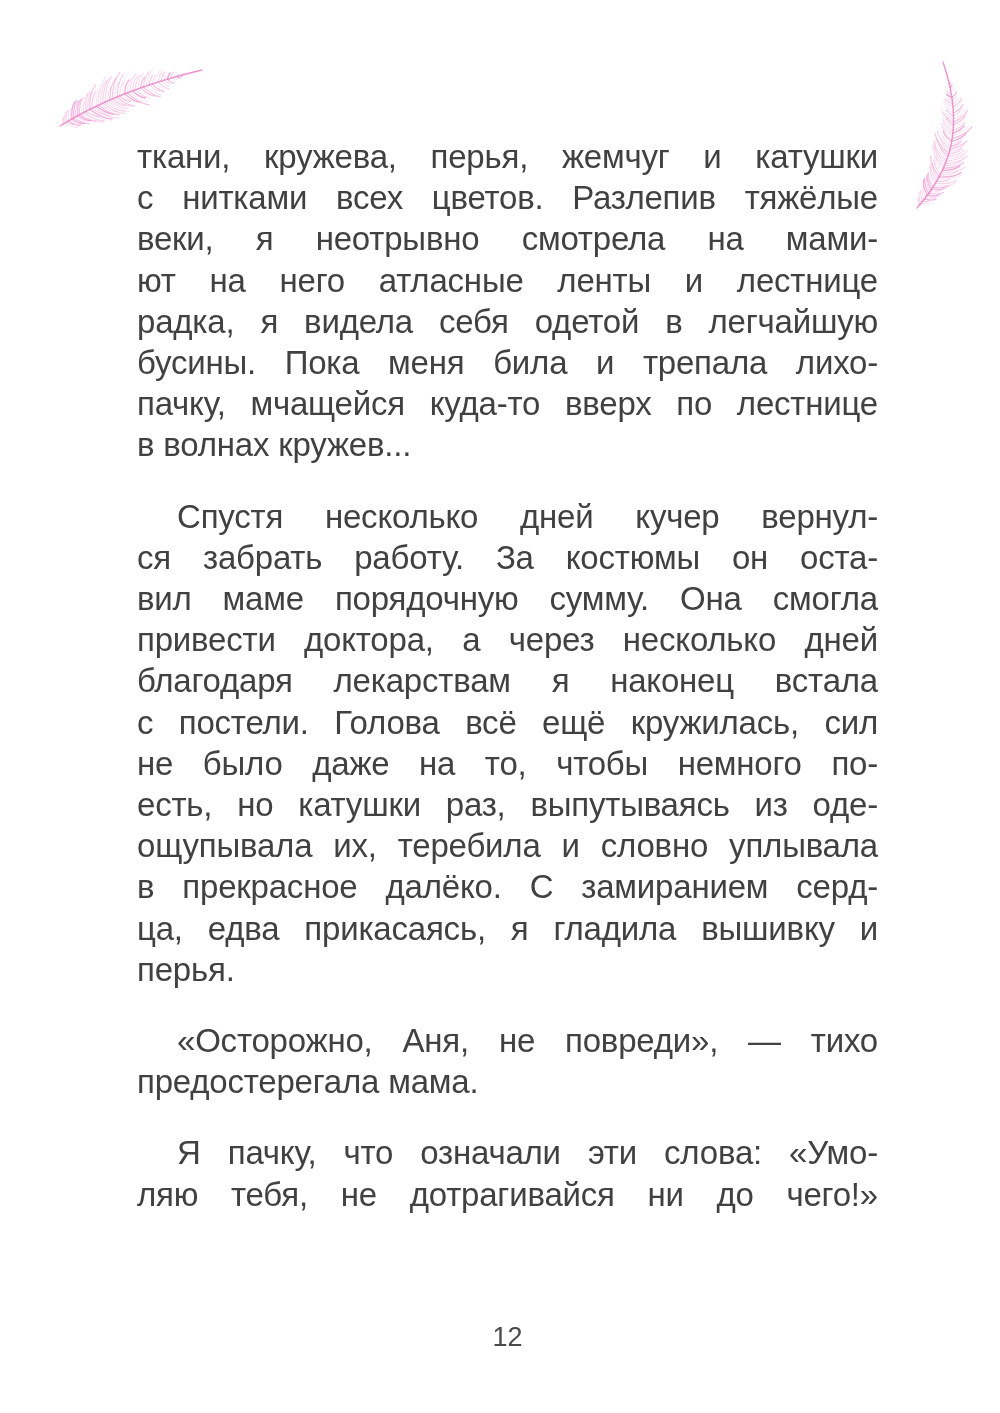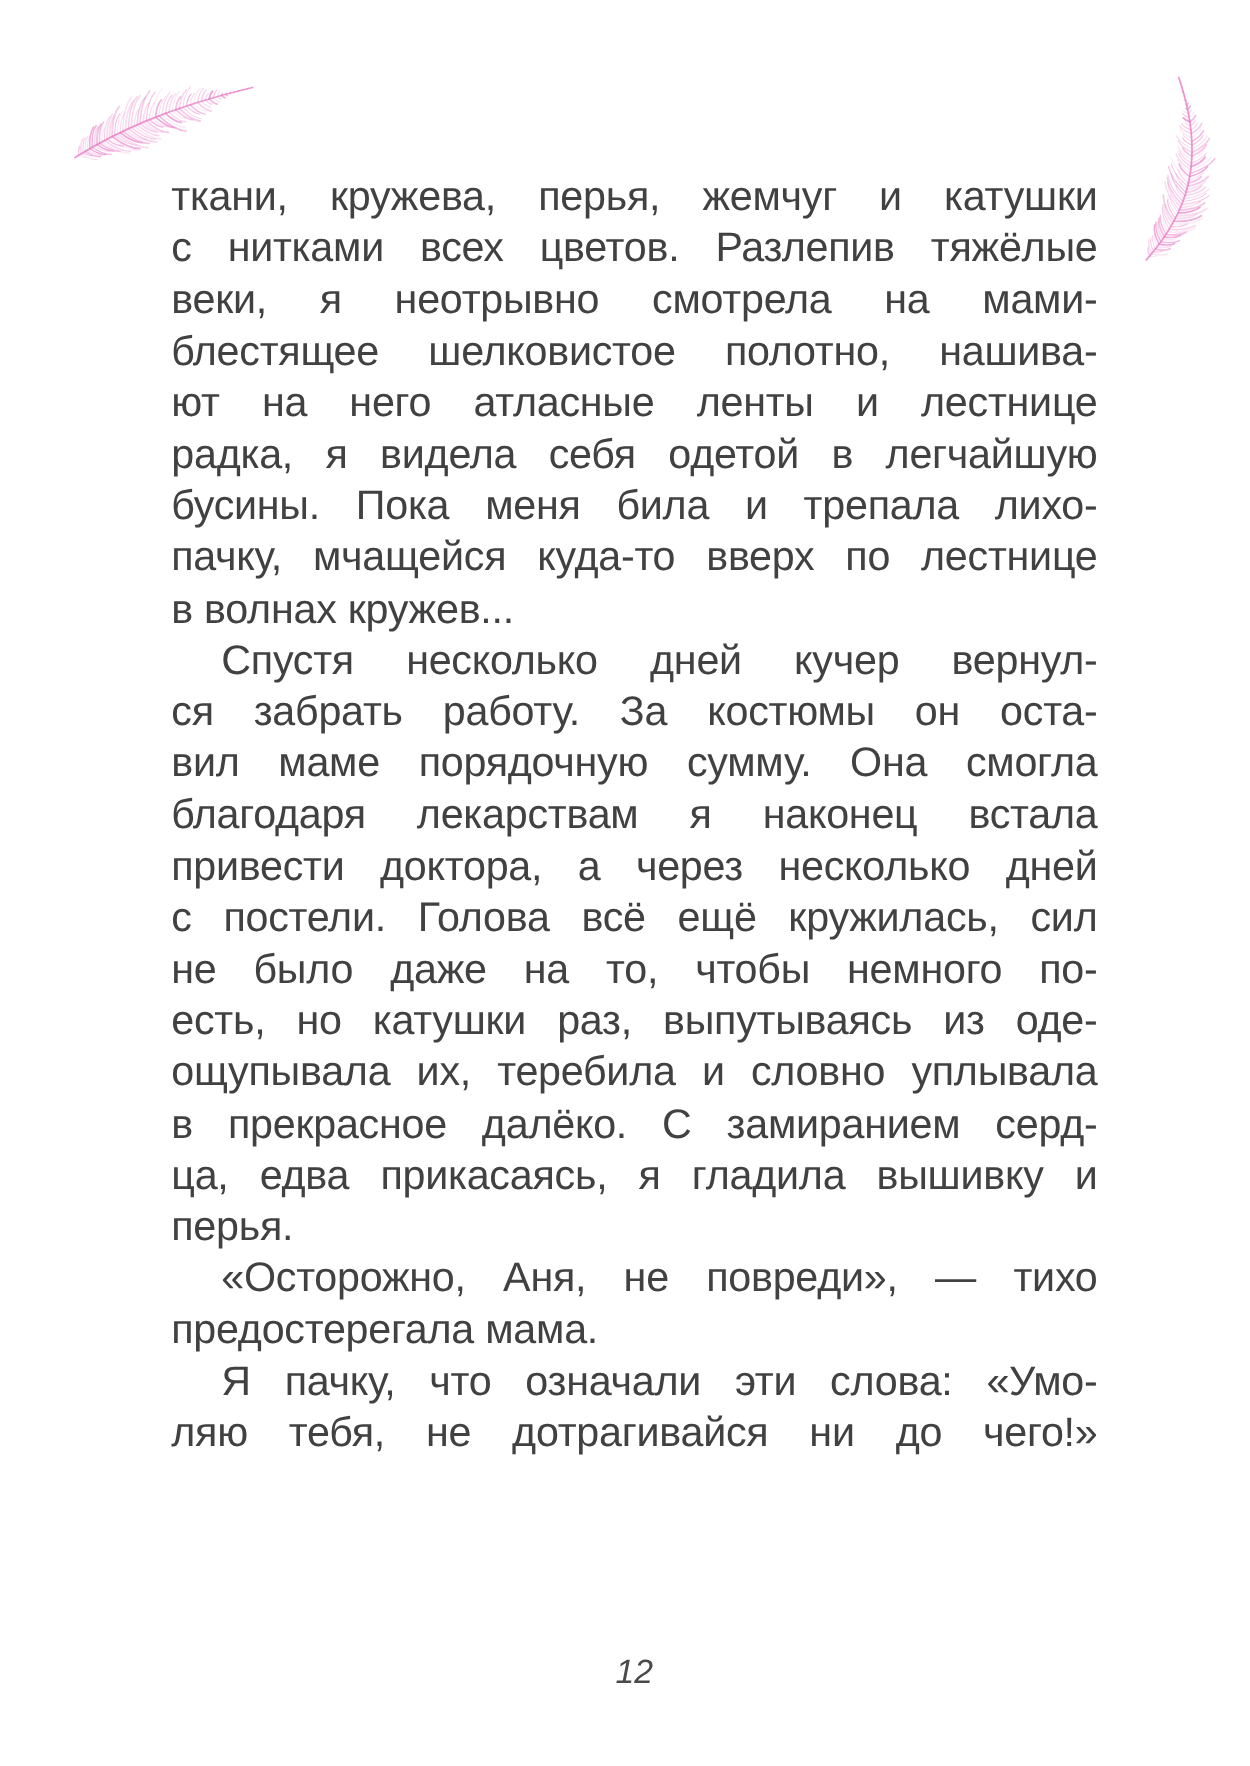--- a/index.html
+++ b/index.html
@@ -11,25 +11,25 @@
   .text-block {
     position: absolute; left: 137px; top: 136px; width: 741px;
     font-size: 33px; line-height: 41.2px; color: #414141;
     letter-spacing: -0.2px;
   }
   .line {
     text-align: justify;
     text-align-last: justify;
     white-space: normal;
   }
-  .line.indent { text-indent: 40px; }
+  .line.indent { text-indent: 40px; margin-top: 30px; }
   .line.end { text-align-last: left; }
   .page-number {
     position: absolute; left: 137px; top: 1322px; width: 741px;
-    text-align: center; font-size: 27px; color: #4a4a4a; font-style: italic;
+    text-align: center; font-size: 27px; color: #4a4a4a;
   }
   .feather { position: absolute; overflow: visible; }
   .feather-left  { left: 56px;  top: 40px; width: 150px; height: 92px; }
   .feather-right { left: 907px; top: 54px; width: 86px;  height: 158px; }
 </style>
 </head>
 <body>
 
 <div class="page">
 
@@ -254,31 +254,30 @@
       <path d="M 38.5 15.8 Q 38.5 15.8 38.5 15.8" stroke="#f7c6e6" stroke-width="1.57" fill="none" opacity="0.65" stroke-linecap="round"></path>
       <path d="M 37.4 12.2 Q 37.4 12.2 37.4 12.2" stroke="#e77fc6" stroke-width="0.85" fill="none" opacity="0.35" stroke-linecap="round"></path>
       <path d="M 37.4 12.2 Q 37.4 12.2 37.4 12.2" stroke="#e77fc6" stroke-width="1.55" fill="none" opacity="0.30" stroke-linecap="round"></path>
       <path d="M 10 154 C 40 120, 60 78, 36 8" stroke="#e77fc6" stroke-width="1.4" fill="none" opacity="0.8" stroke-linecap="round"></path>
     </svg>
 
   <div class="text-block">
     <div class="line">ткани, кружева, перья, жемчуг и катушки</div>
     <div class="line">с нитками всех цветов. Разлепив тяжёлые</div>
     <div class="line">веки, я неотрывно смотрела на мами-</div>
-    <div class="line">блестящее шелковистое полотно, нашива-</div>
     <div class="line">ют на него атласные ленты и лестнице</div>
     <div class="line">радка, я видела себя одетой в легчайшую</div>
     <div class="line">бусины. Пока меня била и трепала лихо-</div>
     <div class="line">пачку, мчащейся куда-то вверх по лестнице</div>
     <div class="line end">в волнах кружев...</div>
     <div class="line indent">Спустя несколько дней кучер вернул-</div>
     <div class="line">ся забрать работу. За костюмы он оста-</div>
     <div class="line">вил маме порядочную сумму. Она смогла</div>
+    <div class="line">привести доктора, а через несколько дней</div>
     <div class="line">благодаря лекарствам я наконец встала</div>
-    <div class="line">привести доктора, а через несколько дней</div>
     <div class="line">с постели. Голова всё ещё кружилась, сил</div>
     <div class="line">не было даже на то, чтобы немного по-</div>
     <div class="line">есть, но катушки раз, выпутываясь из оде-</div>
     <div class="line">ощупывала их, теребила и словно уплывала</div>
     <div class="line">в прекрасное далёко. С замиранием серд-</div>
     <div class="line">ца, едва прикасаясь, я гладила вышивку и</div>
     <div class="line end">перья.</div>
     <div class="line indent">«Осторожно, Аня, не повреди», — тихо</div>
     <div class="line end">предостерегала мама.</div>
     <div class="line indent">Я пачку, что означали эти слова: «Умо-</div>

